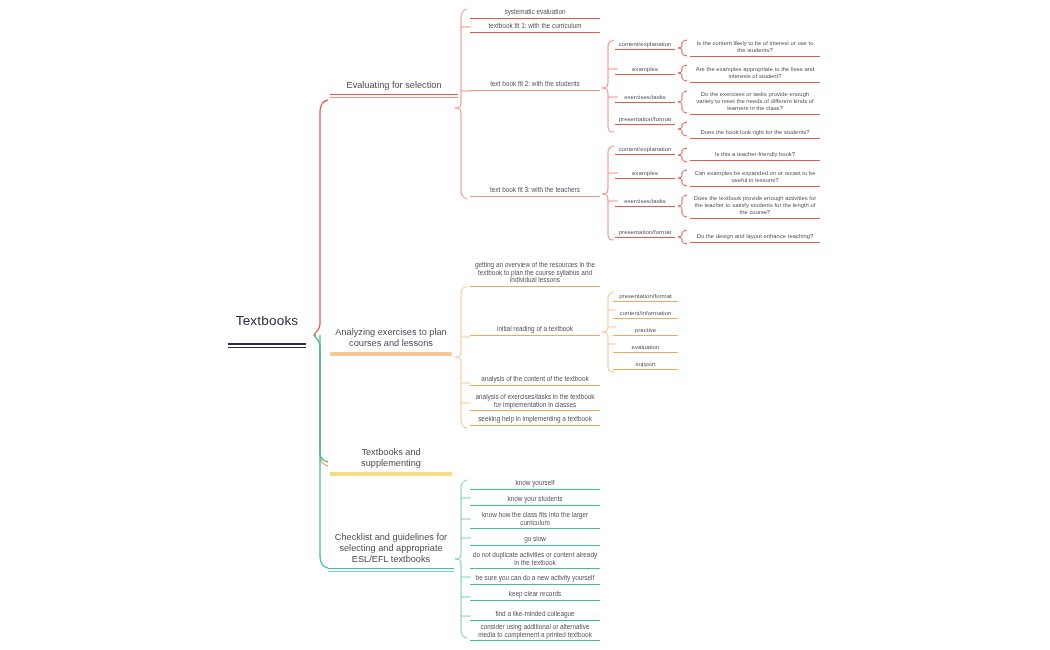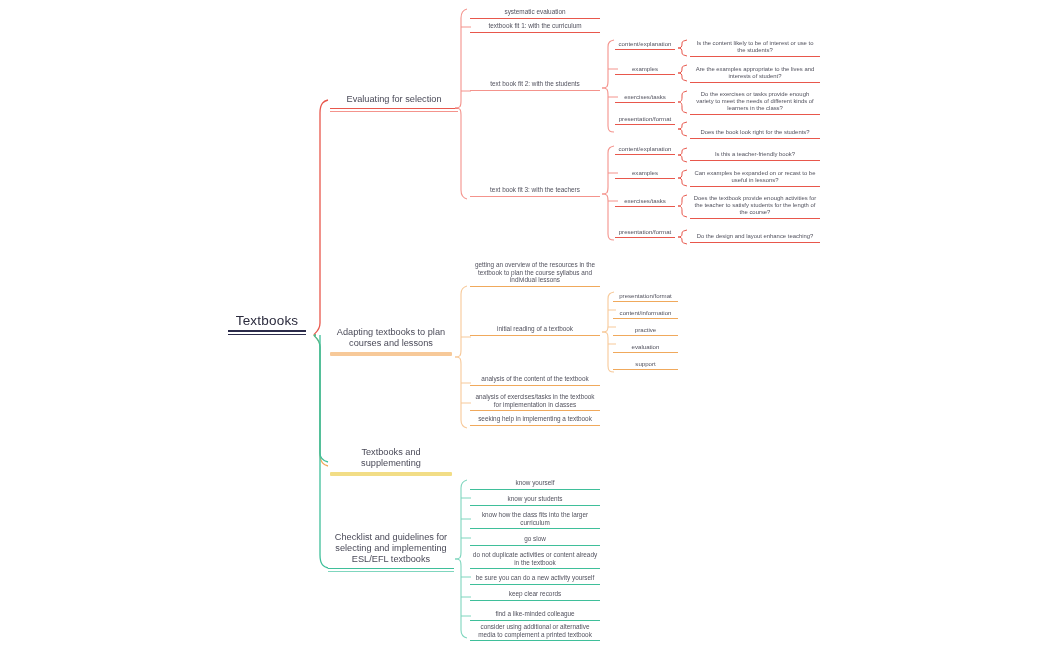--- a/index.html
+++ b/index.html
@@ -30,21 +30,21 @@
     width:100%;
     height:1px;
   }
 
   
   .root{
     font-size:13.5px;
     color:#2b2b3d;
     letter-spacing:.2px;
   }
-  .root .txt{padding-bottom:1px;font-size:13.5px;}
+  .root .txt{padding-bottom:14px;font-size:13.5px;}
   .root .rule1{height:2px;background:#2b2b4a;display:block;width:100%;}
   .root .rule2{height:1px;background:#2b2b4a;display:block;width:100%;margin-top:2px;}
 
   
   .lvl1{font-size:9.2px;color:#4a4a58;}
   .lvl1 .txt{padding-bottom:3px;}
   .lvl1 .rule1{height:1px;display:block;width:100%;}
   .lvl1 .rule2{height:1px;display:block;width:100%;margin-top:2px;}
   .lvl1 .fat{height:4px;display:block;width:100%;border-radius:1px;}
 
@@ -85,21 +85,21 @@
       <path d="M14 252 L14 358" fill="none" stroke="#f0a95c" stroke-width="0"></path>
       <path d="M10 240 C 4 240, 14 242, 14 252 L14 460 C14 470, 18 472, 22 473" fill="none" stroke="#3fbf9a" stroke-width="1.3"></path>
     </svg>
   </div>
   <div class="conn" style="left:306px;top:335px;">
     <svg width="24" height="130" viewBox="0 0 24 130">
       <path d="M14 0 L14 118 C14 124, 18 126, 22 127" fill="none" stroke="#3fbf9a" stroke-width="1.3"></path>
     </svg>
   </div>
 
-  <div class="node lvl1" style="left:330px;top:94px;width:128px;">
+  <div class="node lvl1" style="left:330px;top:80px;width:128px;">
     <span class="txt">Evaluating for selection</span>
     <span class="rule1" style="background:#e8574c;"></span>
     <span class="rule2" style="background:#f4938c;"></span>
   </div>
 
   <div class="brace" style="left:455px;top:8px;">
     <svg width="16" height="192" viewBox="0 0 16 192">
       <path d="M0 100 C5 100, 6 99, 6 93 L6 10 C6 4, 8 2, 12 1" fill="none" stroke="#f4938c" stroke-width="1.1"></path>
       <path d="M0 100 C5 100, 6 101, 6 107 L6 182 C6 188, 8 190, 12 191" fill="none" stroke="#f4938c" stroke-width="1.1"></path>
       <path d="M6 40 L10 40 M6 80 L10 80" fill="none" stroke="#f4938c" stroke-width="0"></path>
@@ -282,21 +282,21 @@
   <div class="node lvl4" style="left:690px;top:195px;width:130px;">
     <span class="txt">Does the textbook provide enough activities for the teacher to satisfy students for the length of the course?</span>
     <span class="rule" style="background:#e8574c;"></span>
   </div>
   <div class="node lvl4" style="left:690px;top:233px;width:130px;">
     <span class="txt">Do the design and layout enhance teaching?</span>
     <span class="rule" style="background:#e8574c;"></span>
   </div>
 
   <div class="node lvl1" style="left:330px;top:327px;width:122px;">
-    <span class="txt">Adapting textbooks to plan courses and lessons</span>
+    <span class="txt">Analyzing exercises to plan courses and lessons</span>
     <span class="fat" style="background:#f7c999;"></span>
   </div>
 
   <div class="brace" style="left:455px;top:286px;">
     <svg width="16" height="142" viewBox="0 0 16 142">
       <path d="M0 71 C5 71, 6 70, 6 64 L6 8 C6 3, 8 1, 12 0" fill="none" stroke="#f7c999" stroke-width="1.1"></path>
       <path d="M0 71 C5 71, 6 72, 6 78 L6 134 C6 139, 8 141, 12 142" fill="none" stroke="#f7c999" stroke-width="1.1"></path>
     </svg>
   </div>
   <div class="conn" style="left:461px;top:336px;">
@@ -382,21 +382,21 @@
     <span class="txt">support</span>
     <span class="rule" style="background:#f0a95c;"></span>
   </div>
 
   <div class="node lvl1" style="left:330px;top:447px;width:122px;">
     <span class="txt">Textbooks and supplementing</span>
     <span class="fat" style="background:#f2dd86;"></span>
   </div>
 
   <div class="node lvl1" style="left:328px;top:532px;width:126px;">
-    <span class="txt">Checklist and guidelines for selecting and implementing ESL/EFL textbooks</span>
+    <span class="txt">Checklist and guidelines for selecting and appropriate ESL/EFL textbooks</span>
     <span class="rule1" style="background:#3fbf9a;"></span>
     <span class="rule2" style="background:#7fd6be;"></span>
   </div>
 
   <div class="brace" style="left:455px;top:480px;">
     <svg width="16" height="158" viewBox="0 0 16 158">
       <path d="M0 79 C5 79, 6 78, 6 72 L6 8 C6 3, 8 1, 12 0" fill="none" stroke="#7fd6be" stroke-width="1.1"></path>
       <path d="M0 79 C5 79, 6 80, 6 86 L6 150 C6 155, 8 157, 12 158" fill="none" stroke="#7fd6be" stroke-width="1.1"></path>
     </svg>
   </div>

